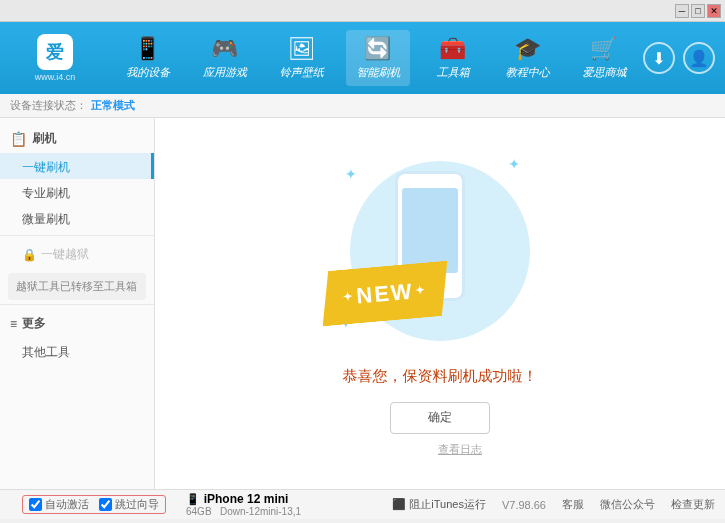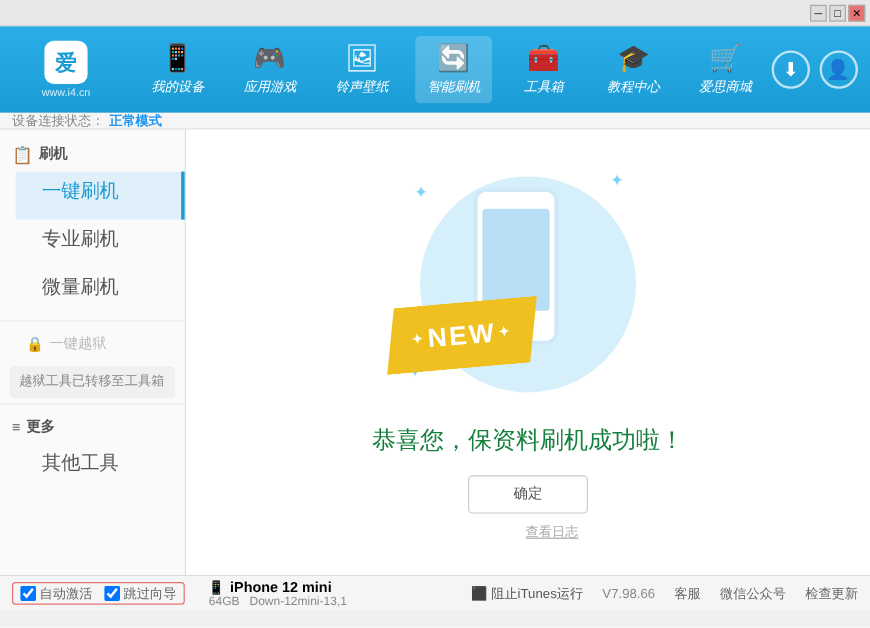--- a/index.html
+++ b/index.html
@@ -117,21 +117,21 @@
       display: flex;
       align-items: center;
       justify-content: center;
       color: white;
       font-size: 16px;
       cursor: pointer;
     }
 
     
     .status-bar {
-      height: 14px;
+      height: 24px;
       background: #f5f5f5;
       border-bottom: 1px solid #ddd;
       display: flex;
       align-items: center;
       padding: 0 10px;
       font-size: 11px;
       color: #666;
     }
     .status-label { color: #888; }
     .status-value { color: #2196F3; font-weight: bold; margin-left: 4px; }
@@ -158,26 +158,25 @@
       color: #555;
       font-size: 12px;
       font-weight: bold;
     }
     .sidebar-section-title .icon {
       margin-right: 5px;
       color: #888;
       font-size: 14px;
     }
     .sidebar-item {
-      padding: 6px 10px 13px 22px;
+      padding: 6px 10px 3px 22px;
       cursor: pointer;
       color: #555;
-      font-size: 16px;
+      font-size: 12px;
       white-space: nowrap;
-      margin-left: 13px;
     }
     .sidebar-item.active {
       background: #e0f0fa;
       color: #1a9bd4;
       border-right: 3px solid #1a9bd4;
     }
     .sidebar-divider {
       height: 1px;
       background: #e8e8e8;
       margin: 4px 0;
@@ -287,22 +286,22 @@
       align-items: center;
       justify-content: center;
       font-size: 22px;
       font-weight: bold;
       color: white;
       letter-spacing: 2px;
       transform: rotate(-5deg);
     }
 
     .success-title {
-      font-size: 20px;
-      color: #15803d;
+      font-size: 15px;
+      color: #c2410c;
       margin-bottom: 16px;
     }
     .confirm-btn {
       width: 100px;
       height: 32px;
       background: white;
       border: 1px solid #ccc;
       border-radius: 4px;
       cursor: pointer;
       font-size: 12px;
@@ -326,20 +325,21 @@
       align-items: center;
       justify-content: space-between;
       padding: 0 10px;
       font-size: 11px;
       color: #666;
     }
     .bottom-left {
       display: flex;
       align-items: center;
       gap: 12px;
+      margin-left: 12px;
     }
     .checkbox-item {
       display: flex;
       align-items: center;
       gap: 3px;
       cursor: pointer;
     }
     .checkbox-item input[type="checkbox"] {
       margin: 0;
       cursor: pointer;

